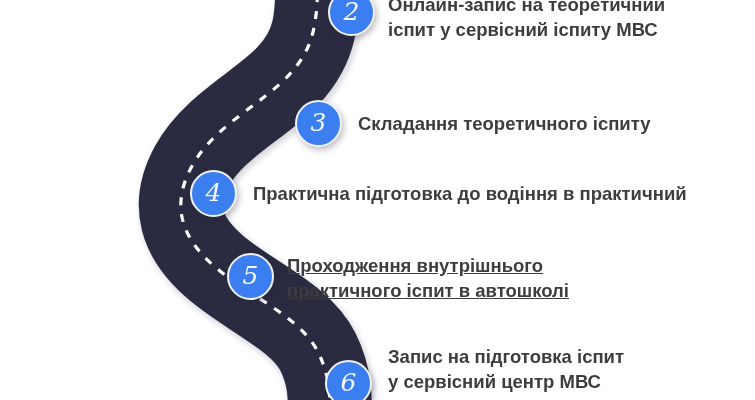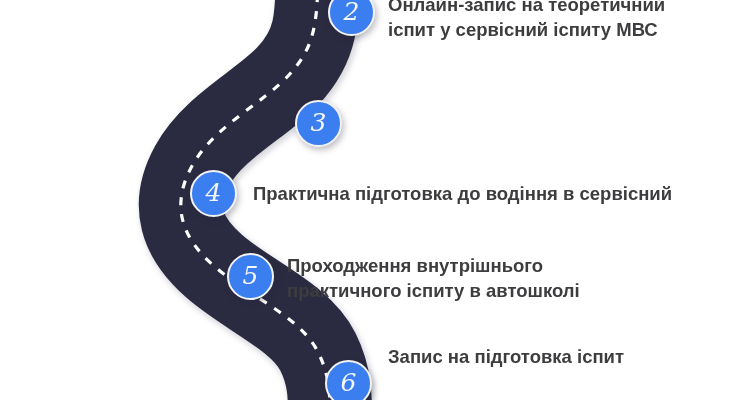--- a/index.html
+++ b/index.html
@@ -93,36 +93,40 @@
     <span class="badge-num">2</span>
   </div>
   <div class="step-label" style="left:388px; top:-8px;">
     <span class="line">Онлайн-запис на теоретичний</span>
     <span class="line">іспит у сервісний іспиту МВС</span>
   </div>
 
   <div class="badge" style="left:295px; top:100px;">
     <span class="badge-num">3</span>
   </div>
+  <div class="step-label" style="left:358px; top:111px;">
+    <span class="line">Складання теоретичного іспиту</span>
+  </div>
 
   <div class="badge" style="left:190px; top:170px;">
     <span class="badge-num">4</span>
   </div>
   <div class="step-label" style="left:253px; top:181px;">
-    <span class="line">Практична підготовка до водіння в сервісний</span>
+    <span class="line">Практична підготовка до водіння в практичний</span>
   </div>
 
   <div class="badge" style="left:227px; top:253px;">
     <span class="badge-num">5</span>
   </div>
-  <div class="step-label" style="left:287px; top:253px;">
+  <div class="step-label" style="left:287px; top:253px;text-decoration:underline;">
     <span class="line">Проходження внутрішнього</span>
-    <span class="line">практичного іспиту в автошколі</span>
+    <span class="line">практичного іспит в автошколі</span>
   </div>
 
   <div class="badge" style="left:325px; top:360px;">
     <span class="badge-num">6</span>
   </div>
   <div class="step-label" style="left:388px; top:344px;">
     <span class="line">Запис на підготовка іспит</span>
+    <span class="line">у сервісний центр МВС</span>
   </div>
 
 </div>
 
 </body></html>

